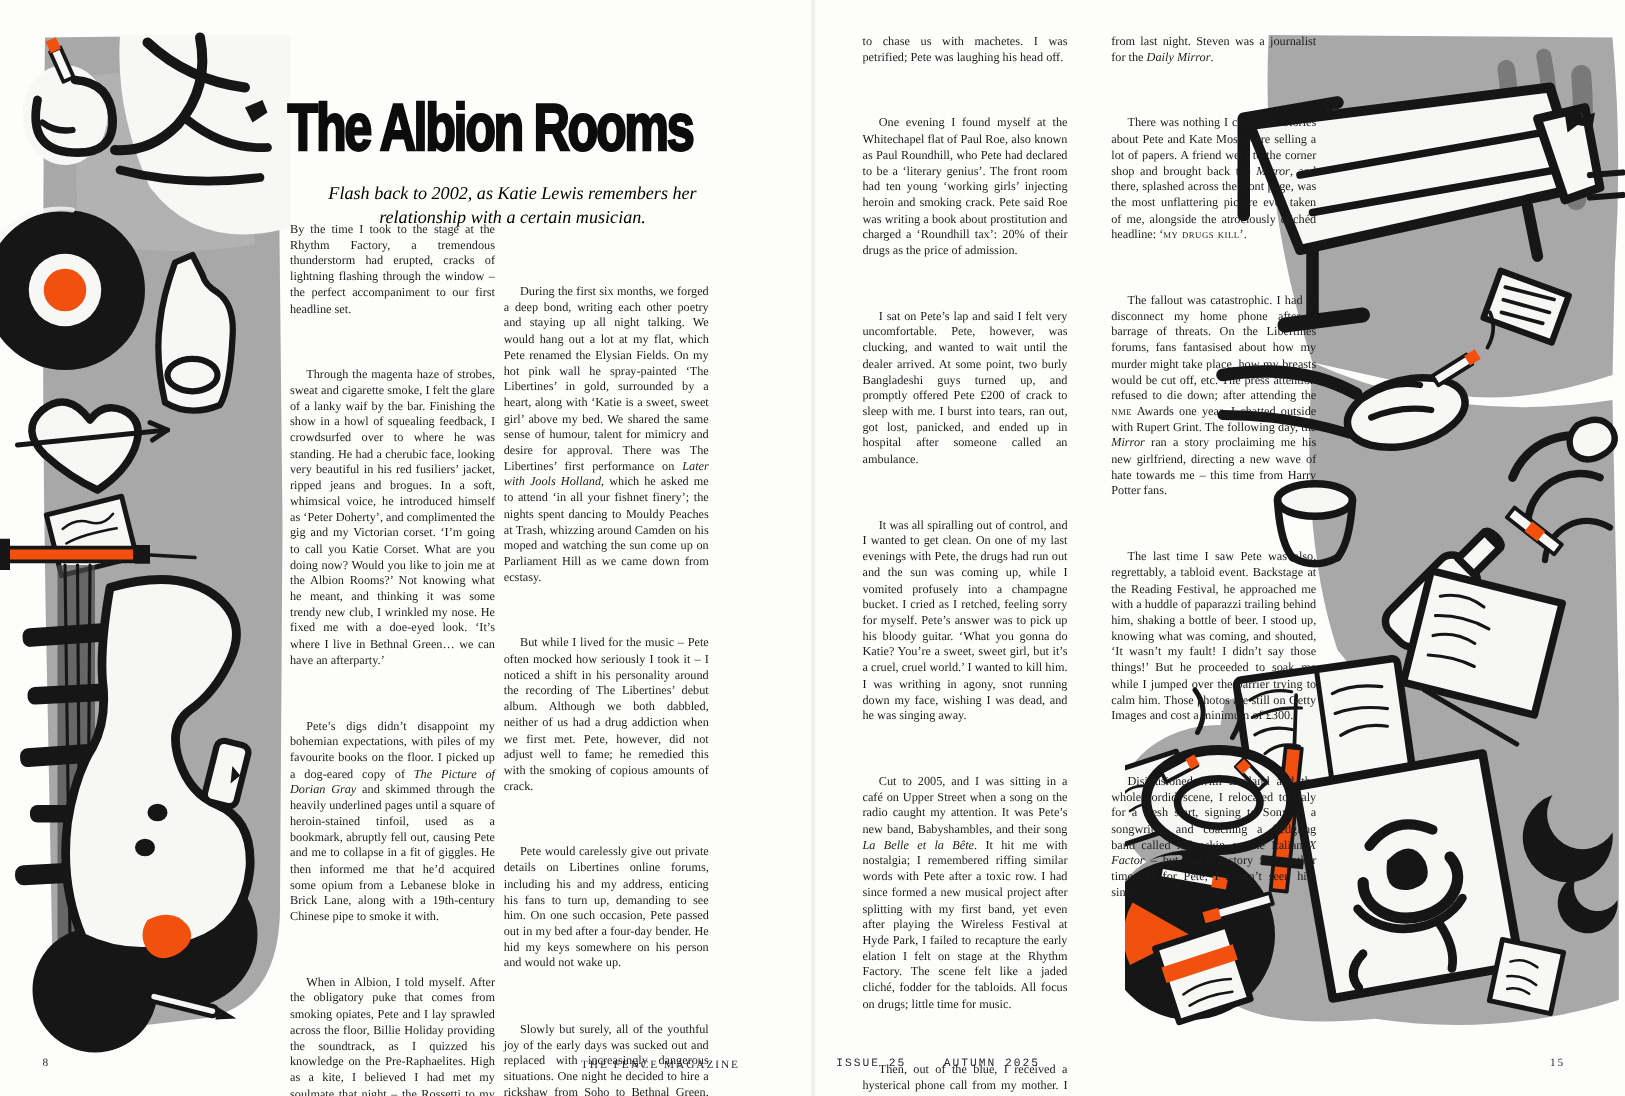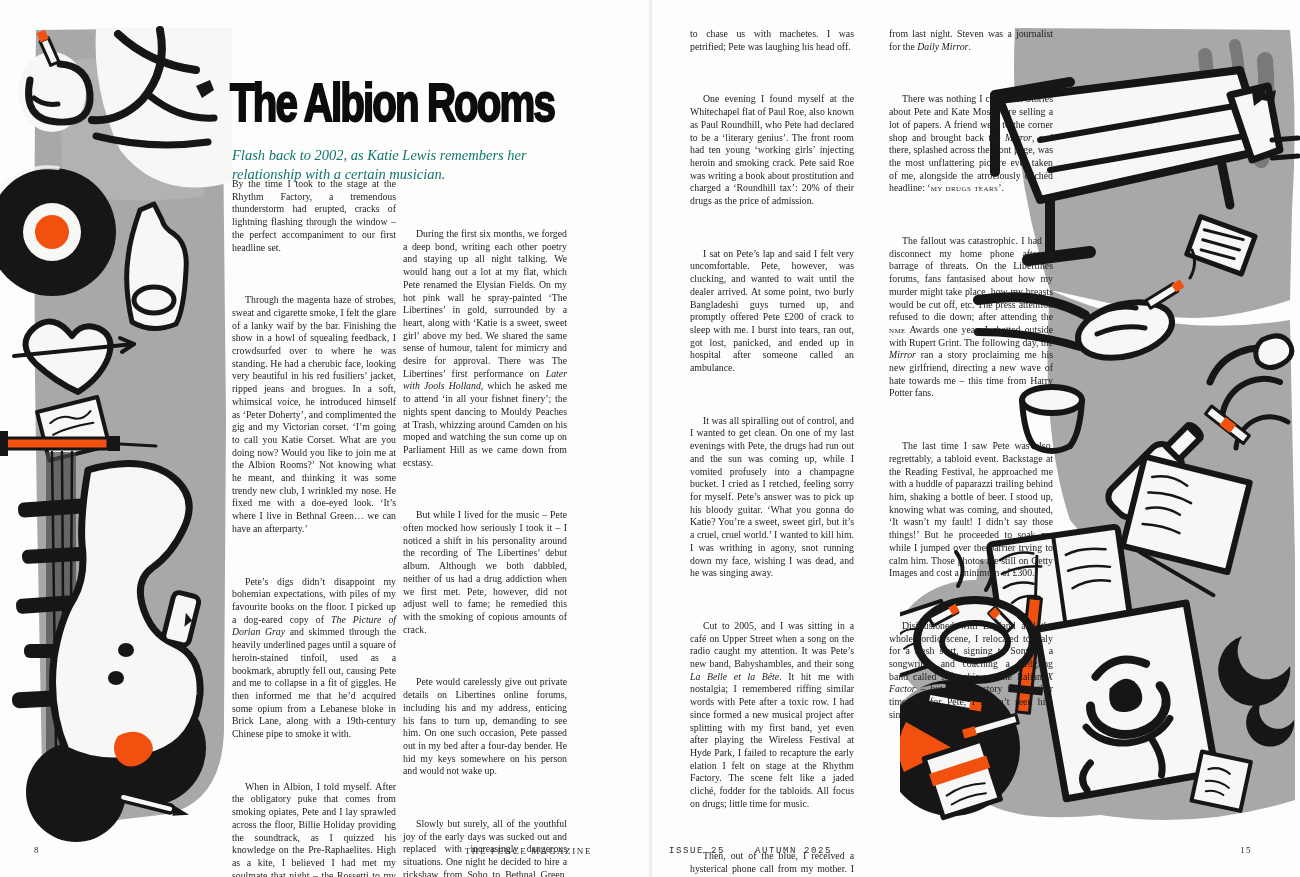--- a/index.html
+++ b/index.html
@@ -5,21 +5,21 @@
   html,body{margin:0;padding:0;background:#e9e9e9;}
   .page{position:relative;width:1300px;height:877px;background:#fdfdfc;overflow:hidden;
         font-family:"Liberation Serif",serif;color:#1c1c1c;}
   .illo{position:absolute;top:0;}
   #illo-left{left:0;}
   #illo-right{left:900px;}
   .title{position:absolute;left:230px;top:36px;font-family:"Liberation Sans",sans-serif;
          font-weight:bold;font-size:53px;letter-spacing:-2.5px;color:#0c0c0c;
          -webkit-text-stroke:2px #0c0c0c;transform:scaleX(0.76);transform-origin:0 0;white-space:nowrap;}
   .standfirst{position:absolute;left:232px;top:131px;width:356px;font-style:italic;
-              font-size:14.5px;line-height:1.32;color:#0f766e;}
+              font-size:14.5px;line-height:1.32;color:#000000;text-align:center;}
   .col{position:absolute;width:164px;font-size:9.8px;line-height:12.7px;text-align:justify;}
   .col p{margin:0;}
   .col p.ind{text-indent:13px;margin-top:40px;}
   #col1{left:232px;top:178px;}
   #col2{left:403px;top:188px;}
   #col3{left:690px;top:28px;}
   #col4{left:889px;top:28px;}
   .col i{font-style:italic;}
   .sc{font-variant:small-caps;letter-spacing:.4px;}
   .gutter{position:absolute;left:648px;top:0;width:5px;height:877px;
@@ -260,21 +260,21 @@
   <div class="col" id="col3">
       <p class="">to chase us with machetes. I was petrified; Pete was laughing his head off.</p>
       <p class="ind">One evening I found myself at the Whitechapel flat of Paul Roe, also known as Paul Roundhill, who Pete had declared to be a ‘literary genius’. The front room had ten young ‘working girls’ injecting heroin and smoking crack. Pete said Roe was writing a book about prostitution and charged a ‘Roundhill tax’: 20% of their drugs as the price of admission.</p>
       <p class="ind">I sat on Pete’s lap and said I felt very uncomfortable. Pete, however, was clucking, and wanted to wait until the dealer arrived. At some point, two burly Bangladeshi guys turned up, and promptly offered Pete £200 of crack to sleep with me. I burst into tears, ran out, got lost, panicked, and ended up in hospital after someone called an ambulance.</p>
       <p class="ind">It was all spiralling out of control, and I wanted to get clean. On one of my last evenings with Pete, the drugs had run out and the sun was coming up, while I vomited profusely into a champagne bucket. I cried as I retched, feeling sorry for myself. Pete’s answer was to pick up his bloody guitar. ‘What you gonna do Katie? You’re a sweet, sweet girl, but it’s a cruel, cruel world.’ I wanted to kill him. I was writhing in agony, snot running down my face, wishing I was dead, and he was singing away.</p>
       <p class="ind">Cut to 2005, and I was sitting in a café on Upper Street when a song on the radio caught my attention. It was Pete’s new band, Babyshambles, and their song <i>La Belle et la Bête</i>. It hit me with nostalgia; I remembered riffing similar words with Pete after a toxic row. I had since formed a new musical project after splitting with my first band, yet even after playing the Wireless Festival at Hyde Park, I failed to recapture the early elation I felt on stage at the Rhythm Factory. The scene felt like a jaded cliché, fodder for the tabloids. All focus on drugs; little time for music.</p>
       <p class="ind">Then, out of the blue, I received a hysterical phone call from my mother. I knew it must be bad news, as we hadn’t spoken since I started seeing Pete, for which she had effectively disowned me. My father had been found dead. At the time, I wanted to join him. I had been drinking as a substitute for drugs, and one evening arrived at the Bricklayers Arms intent on oblivion. A foppish guy at the bar offered me a drink. ‘You’re Kat, aren’t you? I’m Steven. Big fan of your music!’ I was an emotional wreck. We talked, he bought drinks, I ranted. The following morning I awoke with a bone-shuddering, suicidal hangover, when the phone rang. It was Steven</p>
     </div>
   <div class="col" id="col4">
       <p class="">from last night. Steven was a journalist for the <i>Daily Mirror</i>.</p>
-      <p class="ind">There was nothing I could do. Stories about Pete and Kate Moss were selling a lot of papers. A friend went to the corner shop and brought back the <i>Mirror</i>, and there, splashed across the front page, was the most unflattering picture ever taken of me, alongside the atrociously clichéd headline: ‘<span class="sc">my drugs tears</span>’.</p>
+      <p class="ind">There was nothing I could do. Stories about Pete and Kate Moss were selling a lot of papers. A friend went to the corner shop and brought back the <i>Mirror</i>, and there, splashed across the front page, was the most unflattering picture ever taken of me, alongside the atrociously clichéd headline: ‘<span class="sc">my drugs kill</span>’.</p>
       <p class="ind">The fallout was catastrophic. I had to disconnect my home phone after a barrage of threats. On the Libertines forums, fans fantasised about how my murder might take place, how my breasts would be cut off, etc. The press attention refused to die down; after attending the <span class="sc">nme</span> Awards one year, I chatted outside with Rupert Grint. The following day, the <i>Mirror</i> ran a story proclaiming me his new girlfriend, directing a new wave of hate towards me – this time from Harry Potter fans.</p>
       <p class="ind">The last time I saw Pete was also, regrettably, a tabloid event. Backstage at the Reading Festival, he approached me with a huddle of paparazzi trailing behind him, shaking a bottle of beer. I stood up, knowing what was coming, and shouted, ‘It wasn’t my fault! I didn’t say those things!’ But he proceeded to soak me while I jumped over the barrier trying to calm him. Those photos are still on Getty Images and cost a minimum of £300.</p>
       <p class="ind">Disillusioned with England and the whole sordid scene, I relocated to Italy for a fresh start, signing to Sony as a songwriter, and coaching a fledgling band called Måneskin on the Italian <i>X Factor</i> – but that’s a story for another time. As for Pete, I haven’t seen him since.</p>
     </div>
 
   <span class="footer-item" id="folio-left">8</span>
   <span class="footer-item" id="imprint">THE FENCE MAGAZINE</span>
   <span class="footer-item" id="issue-line">
     <span>ISSUE 25</span>
     <span>AUTUMN 2025</span>

